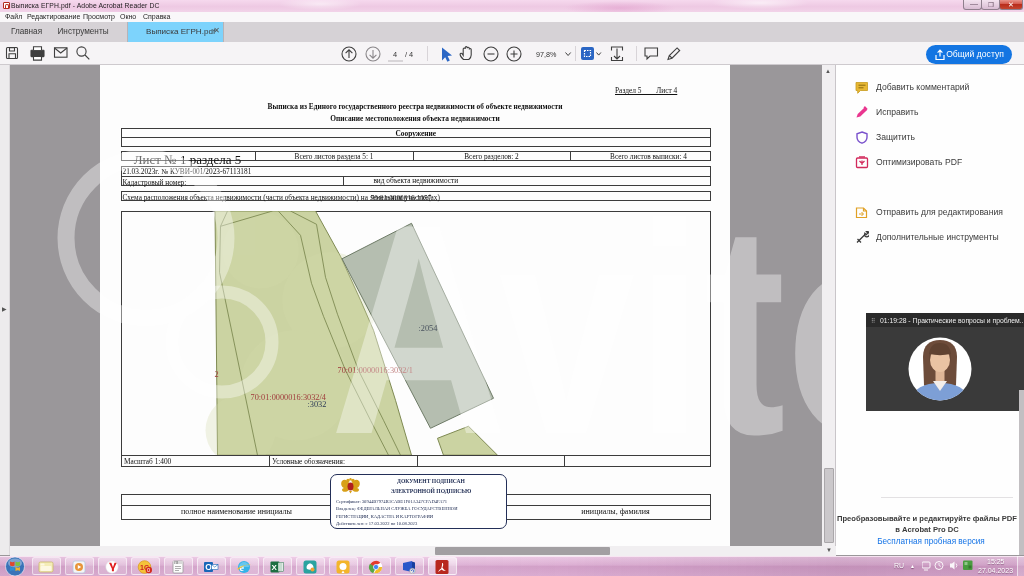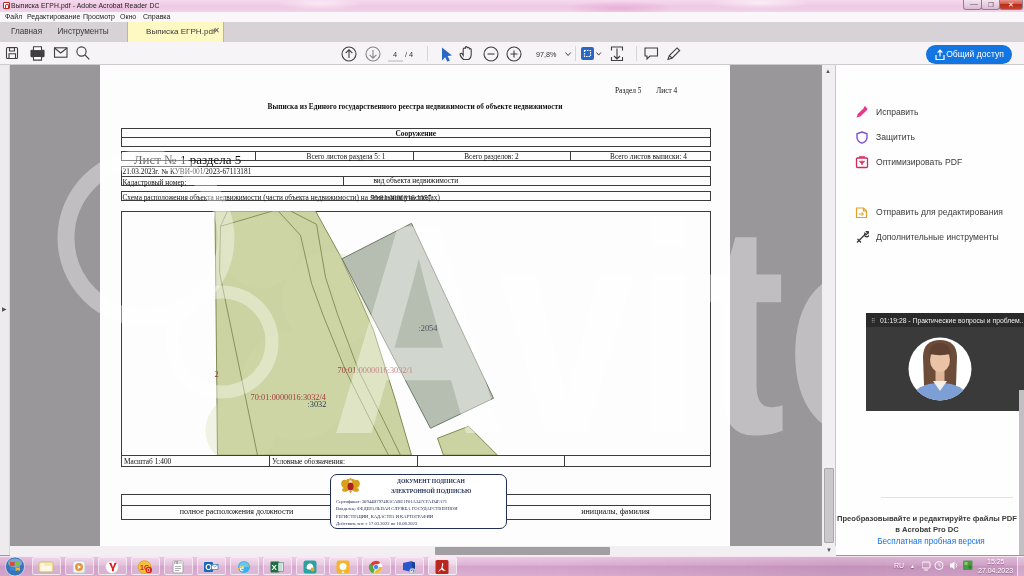--- a/index.html
+++ b/index.html
@@ -20,21 +20,21 @@
   #wmin{left:963px;width:19px;background:linear-gradient(180deg,#f3e3ef,#d9bdd3);}
   #wmax{left:981px;width:19px;background:linear-gradient(180deg,#f3e3ef,#d9bdd3);}
   #wclose{left:999px;width:24px;background:linear-gradient(180deg,#e8938a 0%,#d3584a 45%,#b92d1c 50%,#c4452f 100%);}
   .wg{position:absolute;color:#5c4658;font-size:8px;line-height:8px;}
   
   #menu{left:0;top:11.5px;width:1024px;height:10.5px;background:#f9f7f9;}
   #menu span{position:absolute;top:1.5px;font-size:7px;color:#1e1e1e;}
   
   #tabs{left:0;top:22px;width:1024px;height:19.5px;background:#d6d2d6;}
   #tabs .t{position:absolute;top:0;height:19.5px;line-height:19.5px;font-size:8.2px;color:#3a3a3a;text-align:center;}
-  #tabact{position:absolute;left:127px;top:0;width:95px;height:19.5px;background:#fef9c3;border-left:1px solid #b7b3b7;border-right:1px solid #b7b3b7;}
+  #tabact{position:absolute;left:127px;top:0;width:95px;height:19.5px;background:#7dd3fc;border-left:1px solid #b7b3b7;border-right:1px solid #b7b3b7;}
   #tabact .lbl{position:absolute;left:18px;top:0;width:75px;line-height:19.5px;font-size:8.1px;color:#3a3a3a;white-space:nowrap;}
   #tabact .x{position:absolute;right:3px;top:4px;font-size:8px;color:#555;}
   
   #tbar{left:0;top:41.5px;width:1024px;height:23.5px;background:#f6f4f6;border-bottom:1px solid #cecace;box-sizing:border-box;}
   #share{position:absolute;left:926px;top:3.5px;width:86px;height:18.5px;border-radius:9.5px;background:#1375e2;color:#fff;font-size:8.6px;text-align:center;line-height:18.5px;}
   
   #doc{left:0;top:65px;width:836px;height:481px;background:#9a979a;overflow:hidden;}
   #lstrip{left:0;top:65px;width:10px;height:490px;background:#edebed;border-right:1px solid #dbd8db;box-sizing:border-box;}
   #page{left:100px;top:65px;width:630px;height:481px;background:#fdfdfd;}
   .ser{font-family:"Liberation Serif",serif;color:#111;}
@@ -153,34 +153,35 @@
     <div id="share" style="text-indent:12px;">Общий доступ</div>
     <svg width="12" height="12" style="position:absolute;left:934px;top:7px;" fill="none" stroke="#fff" stroke-width="1.2">
       <path d="M2 6 v4.5 h8 V6 M6 1.5 v6 M3.6 3.6 L6 1.2 l2.4 2.4"></path>
     </svg>
   </div>
 
   <div id="doc" class="abs"></div>
   <div id="page" class="abs"></div>
   <div id="pagecontent" class="abs ser" style="left:100px;top:65px;width:630px;height:481px;">
 
-    <div class="abs ser" style="left:515px;top:21px;font-size:7.4px;">Раздел 5&nbsp;&nbsp;&nbsp;&nbsp;&nbsp;&nbsp;&nbsp;&nbsp;Лист 4</div>
+    <div class="abs ser" style="left:515px;top:21px;font-size:7.4px;text-decoration:underline;">Раздел 5&nbsp;&nbsp;&nbsp;&nbsp;&nbsp;&nbsp;&nbsp;&nbsp;Лист 4</div>
     <div class="abs ser" style="left:0;top:37px;width:630px;text-align:center;font-size:7.4px;font-weight:bold;">Выписка из Единого государственного реестра недвижимости об объекте недвижимости</div>
+    <div class="abs ser" style="left:0;top:48.5px;width:630px;text-align:center;font-size:7.4px;font-weight:bold;">Описание местоположения объекта недвижимости</div>
 
     <div class="cell" style="left:20.5px;top:62.5px;width:590.5px;height:19.5px;"></div>
     <div class="line" style="left:20.5px;top:71.8px;width:590.5px;height:1px;"></div>
     <div class="abs ser" style="left:20.5px;top:63.5px;width:590.5px;text-align:center;font-size:7.4px;font-weight:bold;">Сооружение</div>
     <div class="abs ser" style="left:20.5px;top:73px;width:590.5px;text-align:center;font-size:7.3px;margin-top:38px;">вид объекта недвижимости</div>
 
     <div class="cell" style="left:20.5px;top:85.5px;width:590.5px;height:10.8px;"></div>
     <div class="line" style="left:155px;top:85.5px;width:1px;height:10.8px;"></div>
     <div class="line" style="left:313px;top:85.5px;width:1px;height:10.8px;"></div>
     <div class="line" style="left:470px;top:85.5px;width:1px;height:10.8px;"></div>
     <div class="abs ser" style="left:20.5px;top:86.7px;width:134px;text-align:center;font-size:13px;">Лист № 1 раздела 5</div>
-    <div class="abs ser" style="left:155px;top:86.7px;width:158px;text-align:center;font-size:7.3px;padding-left:12px;">Всего листов раздела 5: 1</div>
+    <div class="abs ser" style="left:155px;top:86.7px;width:158px;text-align:center;font-size:7.3px;">Всего листов раздела 5: 1</div>
     <div class="abs ser" style="left:313px;top:86.7px;width:157px;text-align:center;font-size:7.3px;">Всего разделов: 2</div>
     <div class="abs ser" style="left:470px;top:86.7px;width:157px;text-align:center;font-size:7.3px;">Всего листов выписки: 4</div>
 
     <div class="cell" style="left:20.5px;top:101px;width:590.5px;height:20.4px;"></div>
     <div class="line" style="left:20.5px;top:111.2px;width:590.5px;height:1px;"></div>
     <div class="line" style="left:242.5px;top:111.2px;width:1px;height:10.2px;"></div>
     <div class="abs ser" style="left:22.5px;top:102.3px;font-size:7.3px;">21.03.2023г. № КУВИ-001/2023-67113181</div>
     <div class="abs ser" style="left:22.5px;top:112.5px;font-size:7.3px;">Кадастровый номер:</div>
     <div class="abs ser" style="left:245.5px;top:129px;font-size:7.3px;margin-left:25px;">70:01:0000016:1057</div>
 
@@ -219,21 +220,21 @@
     <div class="abs ser" style="left:24px;top:392.3px;font-size:7.3px;">Масштаб 1:400</div>
     <div class="abs ser" style="left:172px;top:392.3px;font-size:7.3px;">Условные обозначения:</div>
 
     <div class="line" style="left:20.5px;top:428.5px;width:590.5px;height:1px;"></div>
     <div class="line" style="left:20.5px;top:440px;width:590.5px;height:1px;"></div>
     <div class="line" style="left:20.5px;top:453.5px;width:590.5px;height:1px;"></div>
     <div class="line" style="left:20.5px;top:428.5px;width:1px;height:26px;"></div>
     <div class="line" style="left:610px;top:428.5px;width:1px;height:26px;"></div>
     <div class="line" style="left:253px;top:428.5px;width:1px;height:26px;"></div>
     <div class="line" style="left:406px;top:428.5px;width:1px;height:26px;"></div>
-    <div class="abs ser" style="left:20.5px;top:441.8px;width:232px;text-align:center;font-size:8px;">полное расположения должности</div>
+    <div class="abs ser" style="left:20.5px;top:441.8px;width:232px;text-align:center;font-size:8px;">полное наименование инициалы</div>
     <div class="abs ser" style="left:421px;top:441.8px;width:189px;text-align:center;font-size:8px;">инициалы, фамилия</div>
 
     <div class="abs" style="left:230px;top:408.8px;width:176.6px;height:55.7px;background:#fff;border:1.4px solid #232f58;border-radius:7px;box-sizing:border-box;">
       <svg width="21" height="18" style="position:absolute;left:9px;top:2.5px;" viewBox="0 0 21 18">
         <g fill="#d8a018">
           <path d="M10.5 8 C7 2 4 2 2 4 C0.5 6 1 10 4 11 C2 11.5 1.5 13 2.5 14 C4 15.5 7 15 9 13 z"></path>
           <path d="M10.5 8 C14 2 17 2 19 4 C20.5 6 20 10 17 11 C19 11.5 19.5 13 18.5 14 C17 15.5 14 15 12 13 z"></path>
           <circle cx="8" cy="3.5" r="1.7"></circle>
             <circle cx="13" cy="3.5" r="1.7"></circle>
             <circle cx="10.5" cy="2.2" r="1.2"></circle>
@@ -262,20 +263,27 @@
     </div>
   <div id="vscr" class="abs">
       <div style="position:absolute;left:3px;top:3px;color:#555;font-size:6px;">▲</div>
     </div>
   <div id="vthumb" class="abs"></div>
   <div id="hscr" class="abs"></div>
   <div id="hthumb" class="abs"></div>
   <div id="corner" class="abs">▼</div>
 
   <div id="side" class="abs">
+    <div class="item" style="top:14px;">
+        <div class="lb">Добавить комментарий</div>
+      <svg class="abs" style="left:19px;top:2px;" width="14" height="13">
+          <path d="M1 1.5 h11.5 v8 h-7 l-2.8 2.8 v-2.8 h-1.7 z" fill="#e7b733" stroke="#c79a1d" stroke-width="0.8"></path>
+          <path d="M3.5 4.2 h7 M3.5 6.8 h5" stroke="#8a6a0e" stroke-width="1"></path>
+        </svg>
+      </div>
     <div class="item" style="top:39px;">
         <div class="lb">Исправить</div>
       <svg class="abs" style="left:19px;top:2px;" width="14" height="13">
           <path d="M1.5 11.5 l1.2 -3.5 l6.8 -6.6 l2.6 2.6 l-6.8 6.6 z" fill="#e9368f" stroke="none"></path>
           <path d="M9.2 0.8 l2.8 2.8" stroke="#e9368f" stroke-width="2"></path>
         </svg>
       </div>
     <div class="item" style="top:64px;">
         <div class="lb">Защитить</div>
       <svg class="abs" style="left:19px;top:2px;" width="14" height="13">

